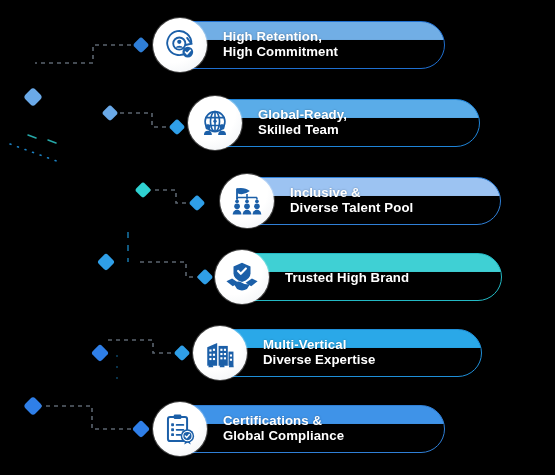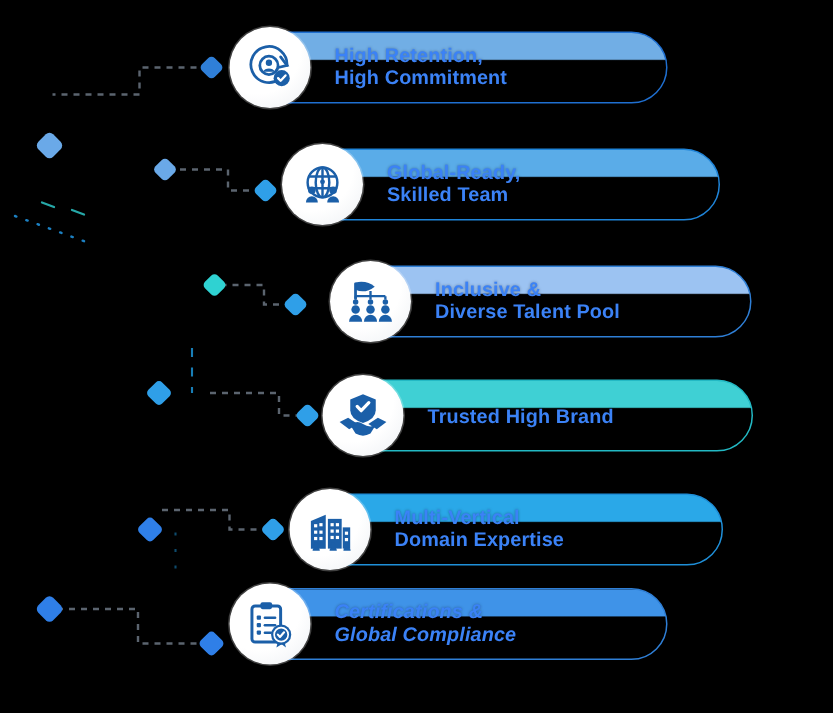--- a/index.html
+++ b/index.html
@@ -47,21 +47,21 @@
     background: radial-gradient(circle at 35% 30%, #ffffff 55%, #eceff3 100%);
     box-shadow: 0 0 0 1px rgba(255,255,255,0.25);
     display: flex; align-items: center; justify-content: center;
     z-index: 3;
   }
   .pill-icon svg { width: 34px; height: 34px; display: block; }
   .pill-label {
     position: relative;
     z-index: 2;
     margin-left: 66px;
-    color: #3b82f6;
+    color: #ffffff;
     font-weight: 700;
     font-size: 13.2px;
     line-height: 14.6px;
     letter-spacing: 0.1px;
     white-space: pre-line;
     text-shadow: 0 0 2px rgba(0,0,0,0.35);
   }
   .pill-label.single { line-height: 15px; }
 </style>
 </head>
@@ -253,24 +253,24 @@
           <circle cx="11" cy="38.5" r="2.2"></circle>
             <path d="M7.6,44 a3.4,3.6 0 0 1 6.8,0 z"></path>
           <circle cx="27" cy="38.5" r="2.2"></circle>
             <path d="M23.6,44 a3.4,3.6 0 0 1 6.8,0 z"></path>
           <circle cx="40" cy="38.5" r="2.2"></circle>
             <path d="M36.6,44 a3.4,3.6 0 0 1 6.8,0 z"></path>
         </g>
       </svg>
     </div>
     <div class="pill-label">Multi-Vertical
-Domain Expertise</div>
-  </div>
-
-  <div class="pill" style="left:157px; top:392px; width:288px;font-style:italic; --fill:#3f93e8; --edge:#2f7fd6;">
+Diverse Expertise</div>
+  </div>
+
+  <div class="pill" style="left:157px; top:405px; width:288px; --fill:#3f93e8; --edge:#2f7fd6;">
     <div class="pill-bg"></div>
     <div class="pill-icon">
       <svg viewBox="0 0 48 48">
         <rect x="7" y="7" width="27" height="34" rx="3" fill="none" stroke="#1b5fa8" stroke-width="2.8"></rect>
         <rect x="15" y="3.5" width="11" height="6.5" rx="2" fill="#1b5fa8"></rect>
         <g fill="#1b5fa8">
           <rect x="11.5" y="16" width="4" height="4" rx="1"></rect>
           <rect x="11.5" y="23" width="4" height="4" rx="1"></rect>
           <rect x="11.5" y="30" width="4" height="4" rx="1"></rect>
           <rect x="18" y="17" width="12" height="2.4" rx="1.2"></rect>

